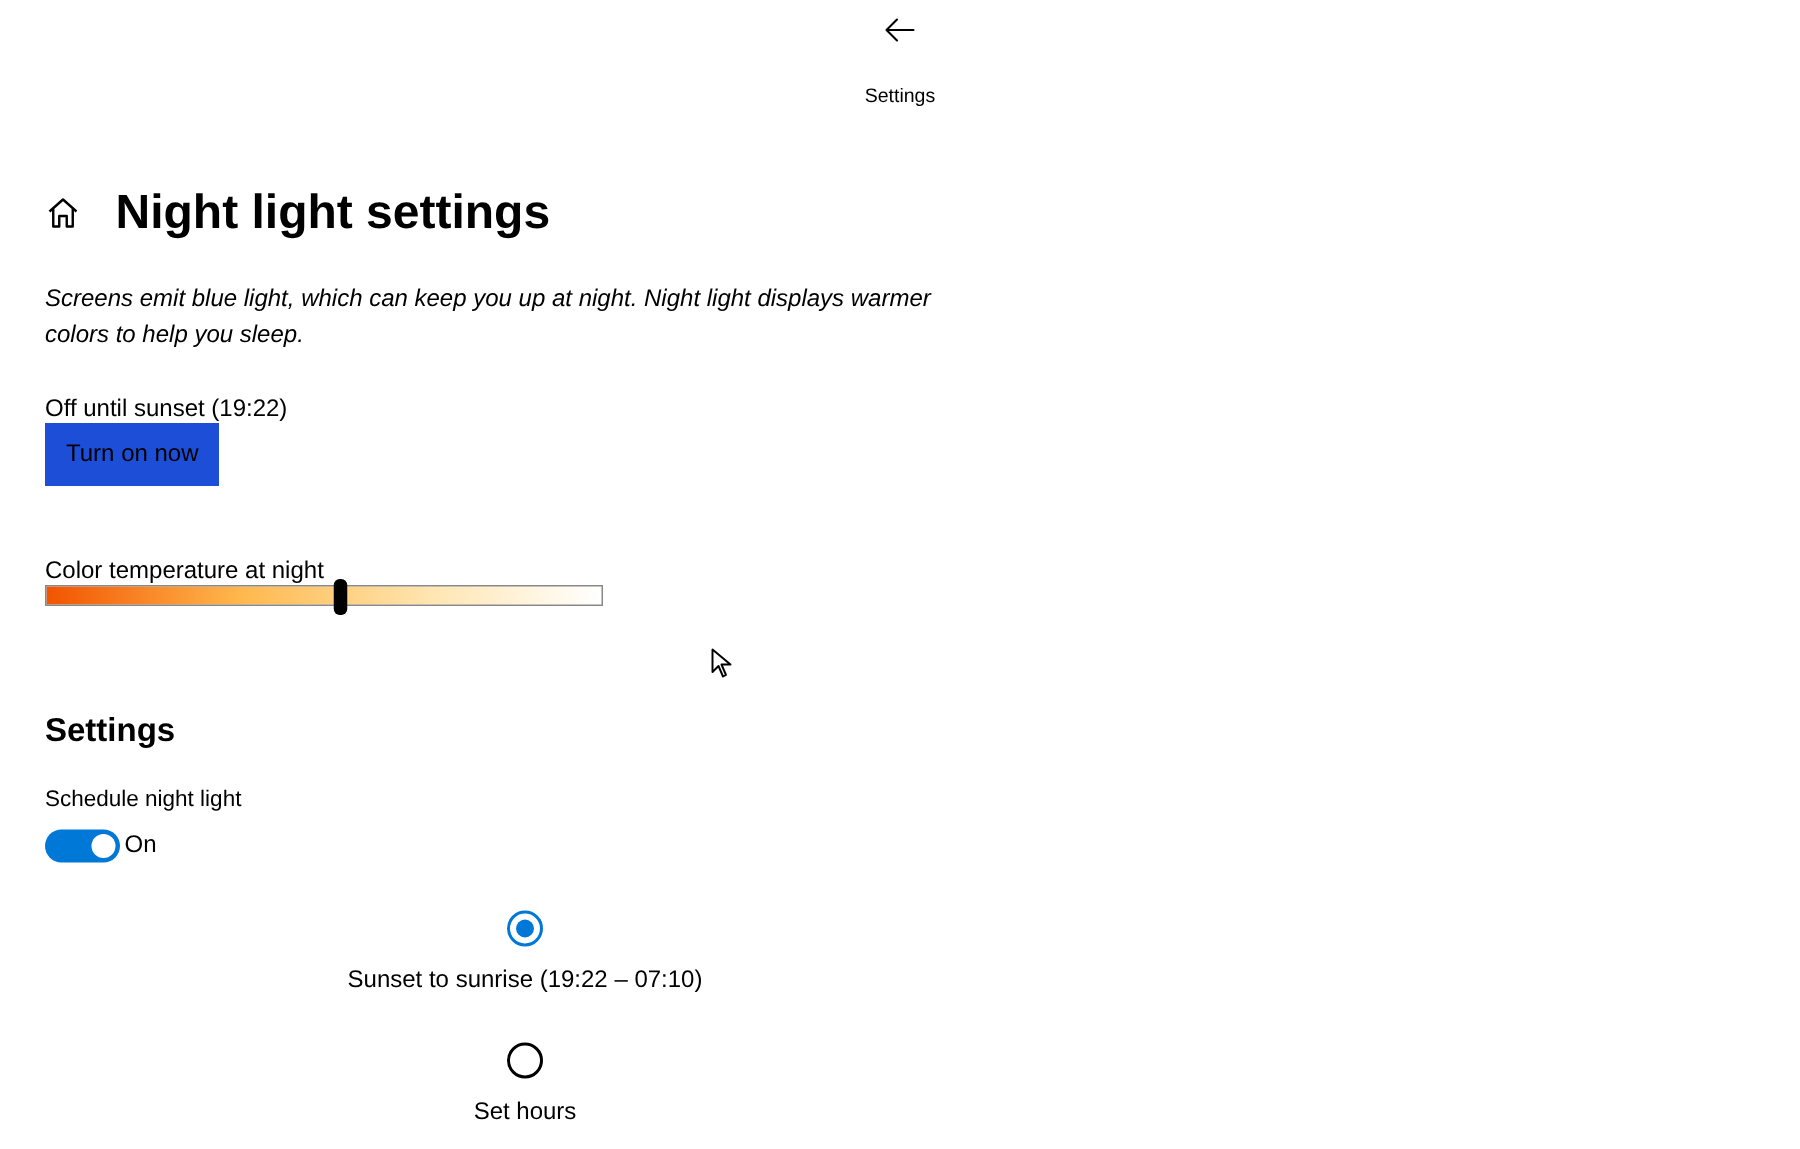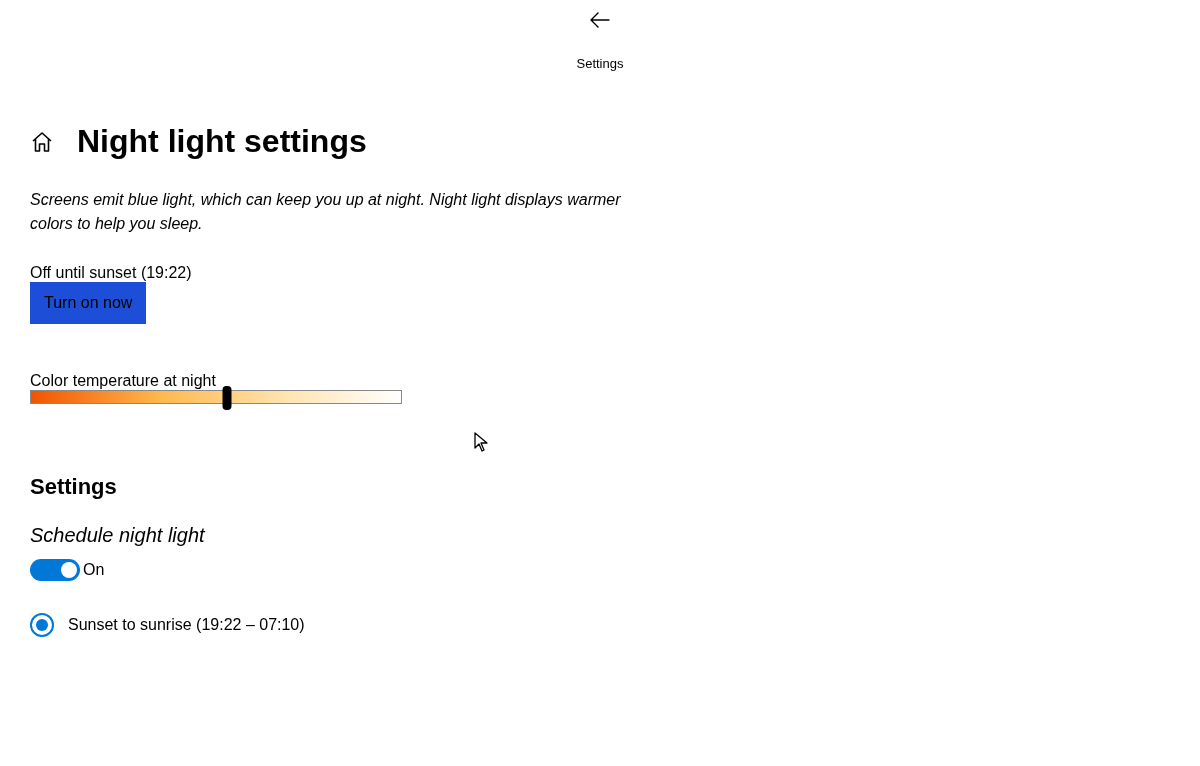--- a/index.html
+++ b/index.html
@@ -91,23 +91,22 @@
       background: #000;
       border-radius: 4px;
     }
     .section-title {
       font-size: 22px;
       font-weight: 600;
       margin-top: 70px;
       margin-bottom: 24px;
     }
     .schedule-label {
-      font-size: 20px;
+      font-size: 15px;
       margin-bottom: 12px;
-      font-style: italic;
     }
     .toggle-row {
       display: flex;
       align-items: center;
       gap: 3px;
       margin-bottom: 32px;
     }
     .toggle {
       width: 50px;
       height: 22px;
@@ -127,20 +126,21 @@
     }
     .toggle-state {
       font-size: 16px;
     }
     .radio-row {
       display: flex;
       align-items: center;
       gap: 14px;
       margin-bottom: 32px;
       cursor: pointer;
+      flex-direction: column;
     }
     .radio-outer {
       width: 24px;
       height: 24px;
       border: 2px solid #000;
       border-radius: 50%;
       display: flex;
       align-items: center;
       justify-content: center;
     }
@@ -203,19 +203,23 @@
     <div class="toggle-state">On</div>
   </div>
 
   <div class="radio-row">
     <div class="radio-outer selected">
       <div class="radio-inner"></div>
     </div>
     <div class="radio-label">Sunset to sunrise (19:22 – 07:10)</div>
   </div>
 
+  <div class="radio-row">
+    <div class="radio-outer"></div>
+    <div class="radio-label">Set hours</div>
+  </div>
 </div>
 
 <div class="cursor">
   <svg width="16" height="22" viewBox="0 0 16 22">
     <path d="M1 1 L1 16 L5 12 L8 19 L10 18 L7 11 L13 11 Z" fill="none" stroke="#000" stroke-width="1.3" stroke-linejoin="round"></path>
   </svg>
 </div>
 
 </body></html>

